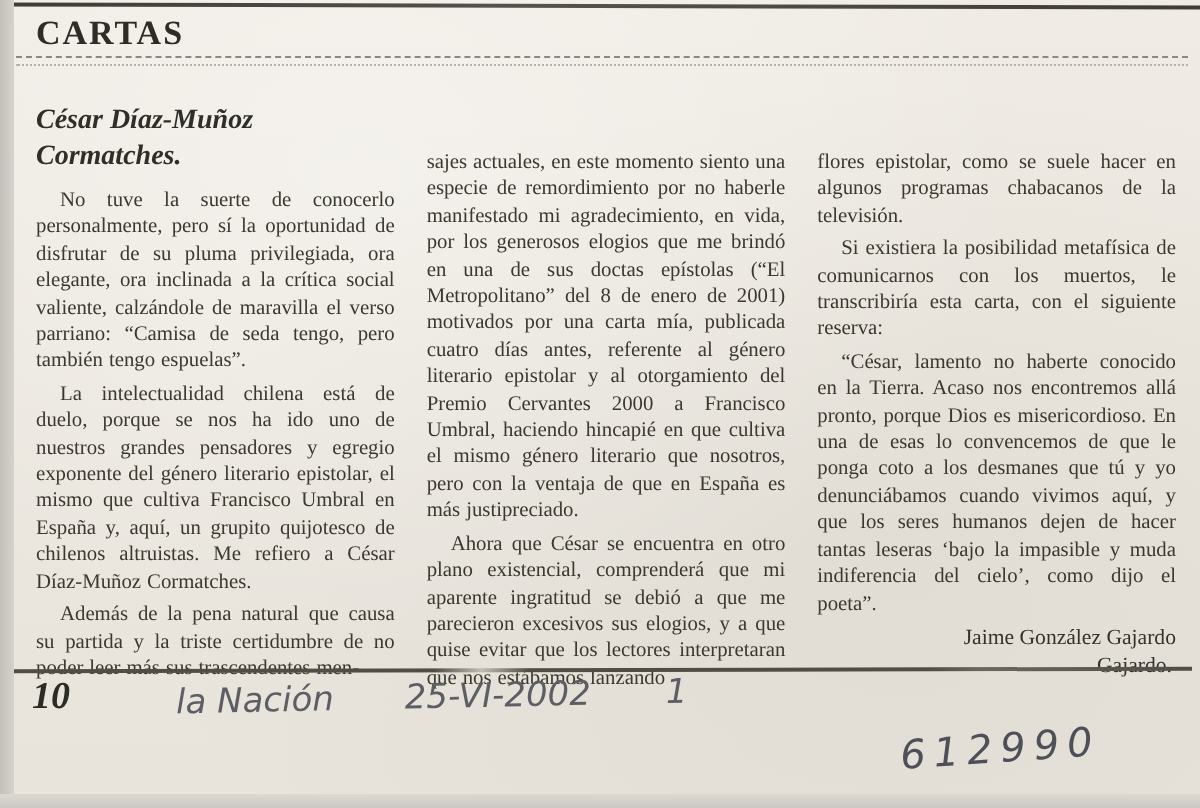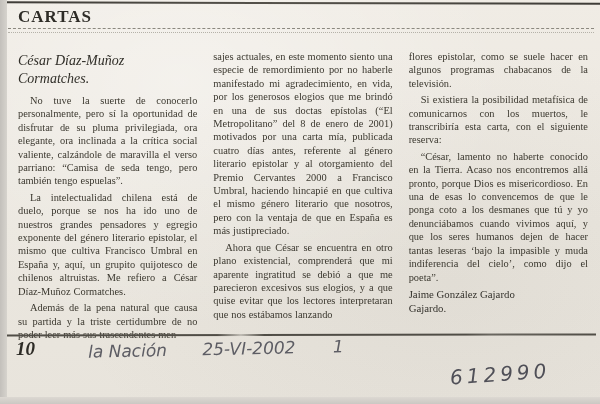--- a/index.html
+++ b/index.html
@@ -16,25 +16,25 @@
   .scan-left-edge{position:absolute;left:0;top:0;width:7px;height:404px;background:linear-gradient(90deg,#c3c0bb,#d6d3cd);}
   .scan-bottom-edge{position:absolute;left:0;top:397px;width:600px;height:7px;background:linear-gradient(180deg,#dcd8d2,#cbc8c3);}
   .scan-top-line{position:absolute;left:0;top:2px;width:600px;height:2px;background:linear-gradient(90deg,#3e3c37 0%,#55524b 45%,#3e3c37 100%);transform:rotate(.15deg);}
   .header-row{position:absolute;left:18px;top:7px;width:570px;display:flex;justify-content:space-between;align-items:baseline;}
   .section-title{font-weight:bold;font-size:17px;letter-spacing:1px;color:#2e2c27;}
   .disclaimer{font-style:italic;font-size:10.5px;color:#33312b;letter-spacing:.2px;}
   .header-divider{position:absolute;left:8px;top:28px;width:586px;height:3px;
     border-top:1px dashed #8b887f;border-bottom:1px dotted #b5b2a9;}
   .columns{position:absolute;left:18px;top:50px;width:570px;display:flex;gap:16px;}
   .col{flex:1;min-width:0;}
-  .letter-title{font-size:14px;font-weight:normal;font-style:italic;line-height:1.25;color:#302e28;margin:2px 0 7px 0;}
+  .letter-title{font-size:14px;font-weight:bold;font-style:italic;line-height:1.25;color:#302e28;margin:2px 0 7px 0;}
   .para{font-size:10.4px;line-height:13.4px;text-align:justify;margin:0 0 3px 0;text-indent:12px;word-spacing:.4px;}
-  .para.flush{text-indent:0;}
+  .para.flush{text-indent:0;margin-top:25px;}
   .closing{font-size:10.4px;line-height:13.4px;text-indent:12px;margin:3px 0 10px 0;}
-  .signature{ font-size:10.8px;line-height:14px;color:#34322c;}
+  .signature{ text-align:right;font-size:10.8px;line-height:14px;color:#34322c;}
   .signature .sig-city{padding-right:2px;}
   .footer-divider{position:absolute;left:4px;top:334px;width:592px;height:2px;
     background:linear-gradient(90deg,#504d46 0%,#504d46 36%,rgba(80,77,70,.25) 40%,#504d46 44%,#504d46 78%,#6a6760 82%,#504d46 100%);
     transform:rotate(-.12deg);}
   .page-number{position:absolute;left:16px;top:338px;font-weight:bold;font-size:19px;color:#2d2b26;font-style:italic;}
   .handwriting{font-family:"DejaVu Sans",sans-serif;font-style:italic;color:#5d5d64;}
   .hand-note{position:absolute;left:88px;top:339px;font-size:17px;transform:rotate(-1.2deg);white-space:nowrap;}
   .hand-note .hand-date{margin-left:30px;}
   .hand-note .hand-mark{margin-left:32px;}
   .hand-number{position:absolute;left:450px;top:362px;font-size:20px;letter-spacing:4px;transform:rotate(-4deg);color:#4f4f57;}

